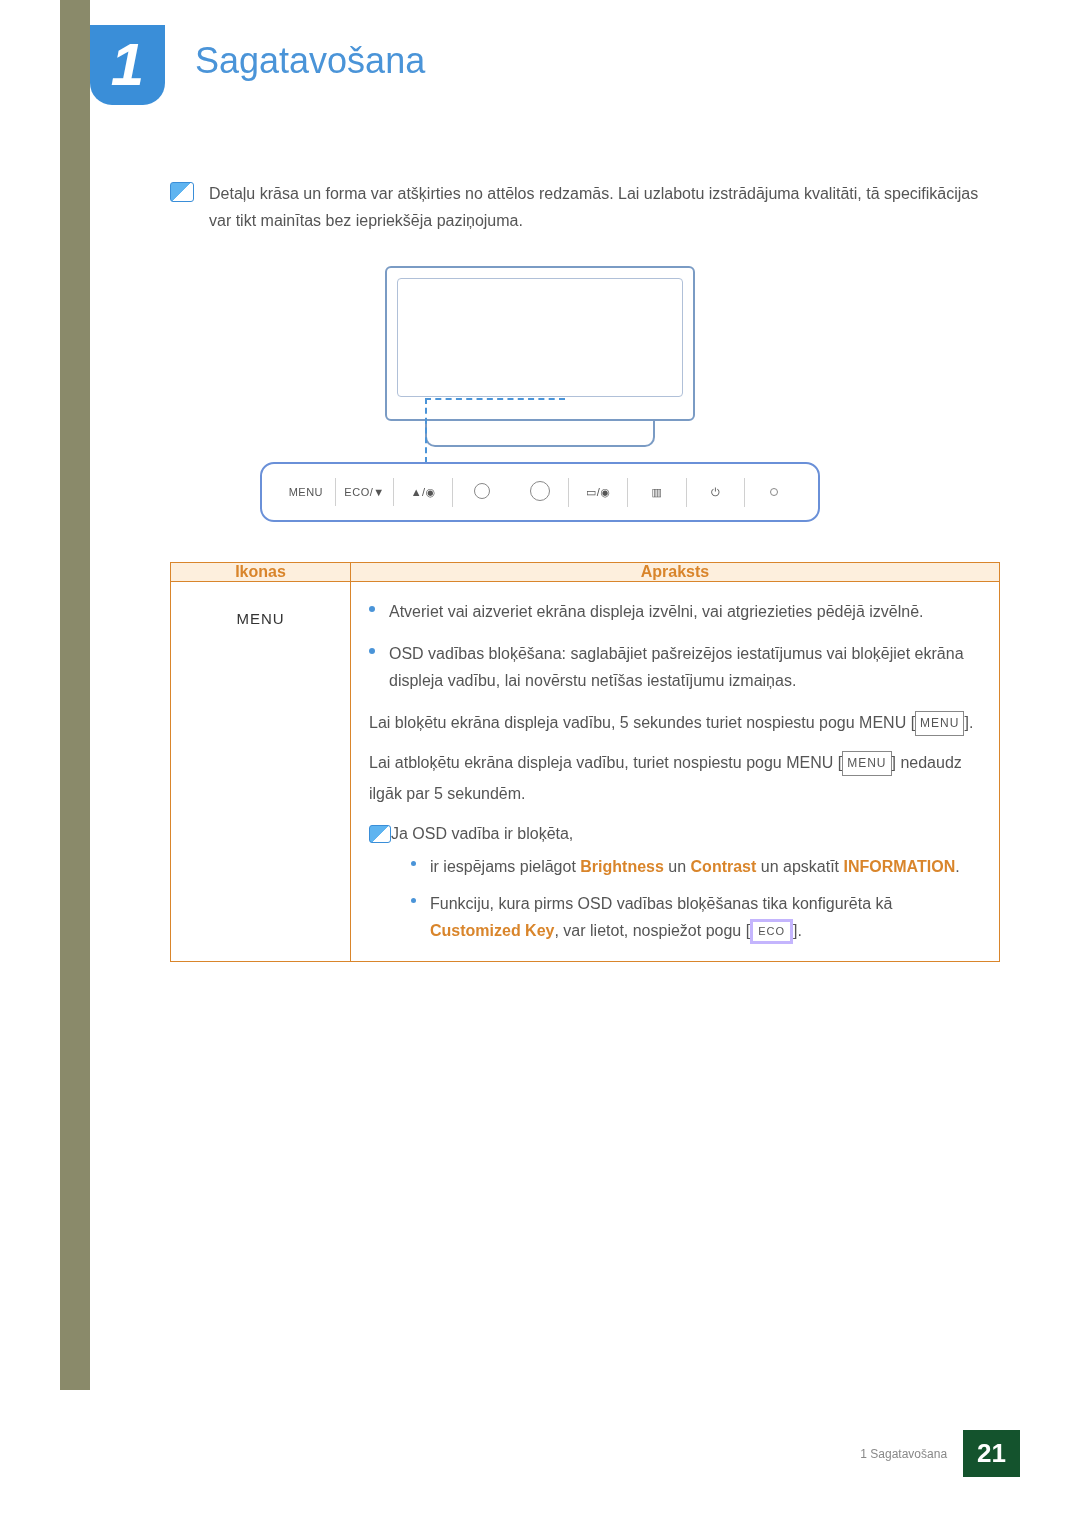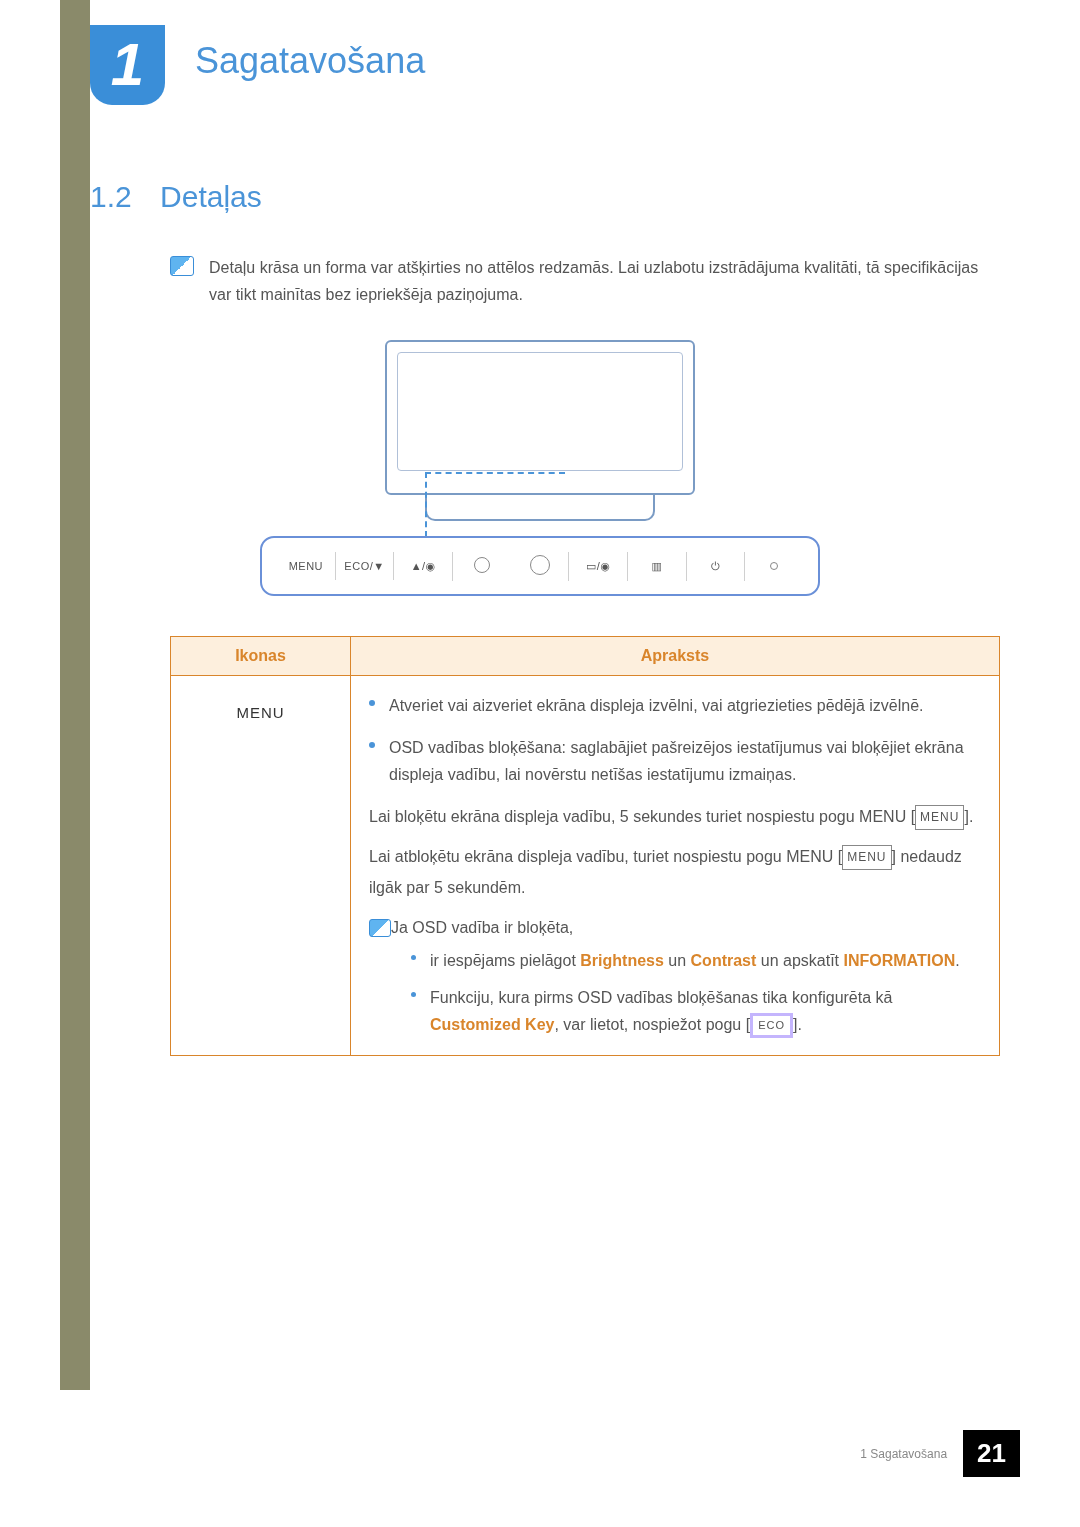--- a/index.html
+++ b/index.html
@@ -177,21 +177,20 @@
     width: 830px;
     border-collapse: collapse;
     border: 1px solid #d9852b;
     font-size: 16px;
   }
   .spec-table thead td {
     background: #fdefdd;
     color: #d9852b;
     font-weight: bold;
     text-align: center;
-    padding: 10px;
     border: 1px solid #d9852b;
   }
   .spec-table tbody td {
     border: 1px solid #d9852b;
     padding: 16px 18px;
     vertical-align: top;
   }
   .spec-table tbody td.col-icon {
     width: 180px;
     text-align: center;
@@ -255,43 +254,39 @@
     bottom: 50px;
     display: flex;
     align-items: center;
   }
   .footer-label {
     color: #888;
     font-size: 12px;
     margin-right: 16px;
   }
   .footer-page {
-    background: #000000;
+    background: #14532d;
     color: #fff;
     font-size: 26px;
     font-weight: bold;
     padding: 8px 14px;
   }
 </style>
 </head>
 <body>
 
 <div class="side-strip"></div>
 
 <div class="chapter-block">
   <span class="chapter-num">1</span>
 </div>
 <div class="chapter-title">Sagatavošana</div>
 
 <div class="content">
 
-  <h2 class="section-heading">
-    <span class="num">1.2</span>
-    <span>Detaļas</span>
-  </h2>
 
 
   <div class="note-row">
     <div class="note-icon-wrap">
       <div class="note-icon"></div>
     </div>
     <div class="note-text">Detaļu krāsa un forma var atšķirties no attēlos redzamās. Lai uzlabotu izstrādājuma kvalitāti, tā specifikācijas var tikt mainītas bez iepriekšēja paziņojuma.</div>
   </div>
 
   <div class="diagram">

